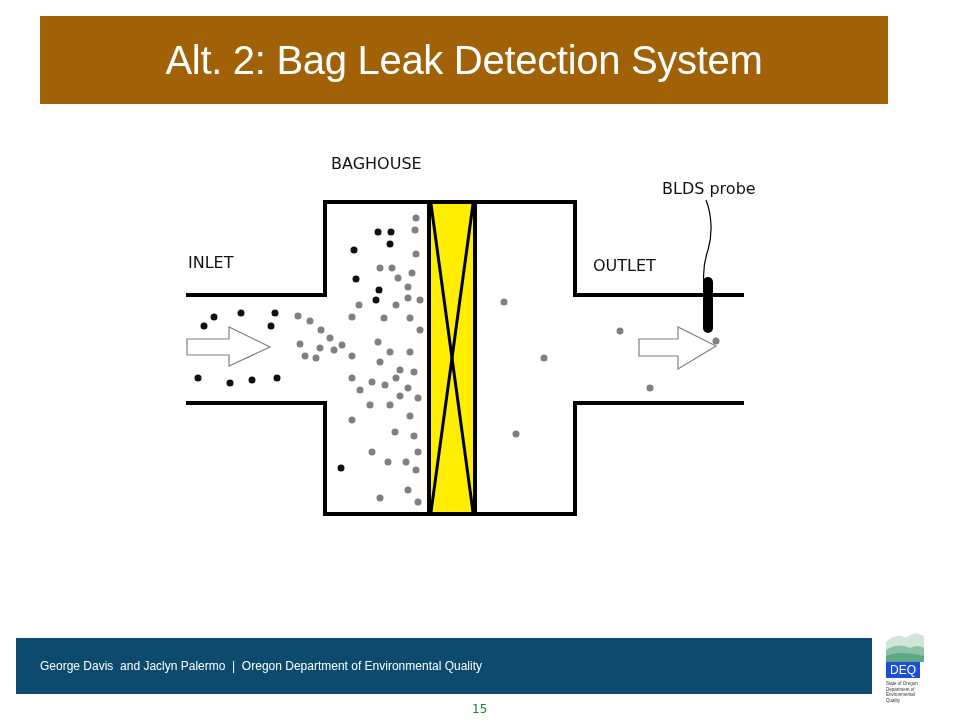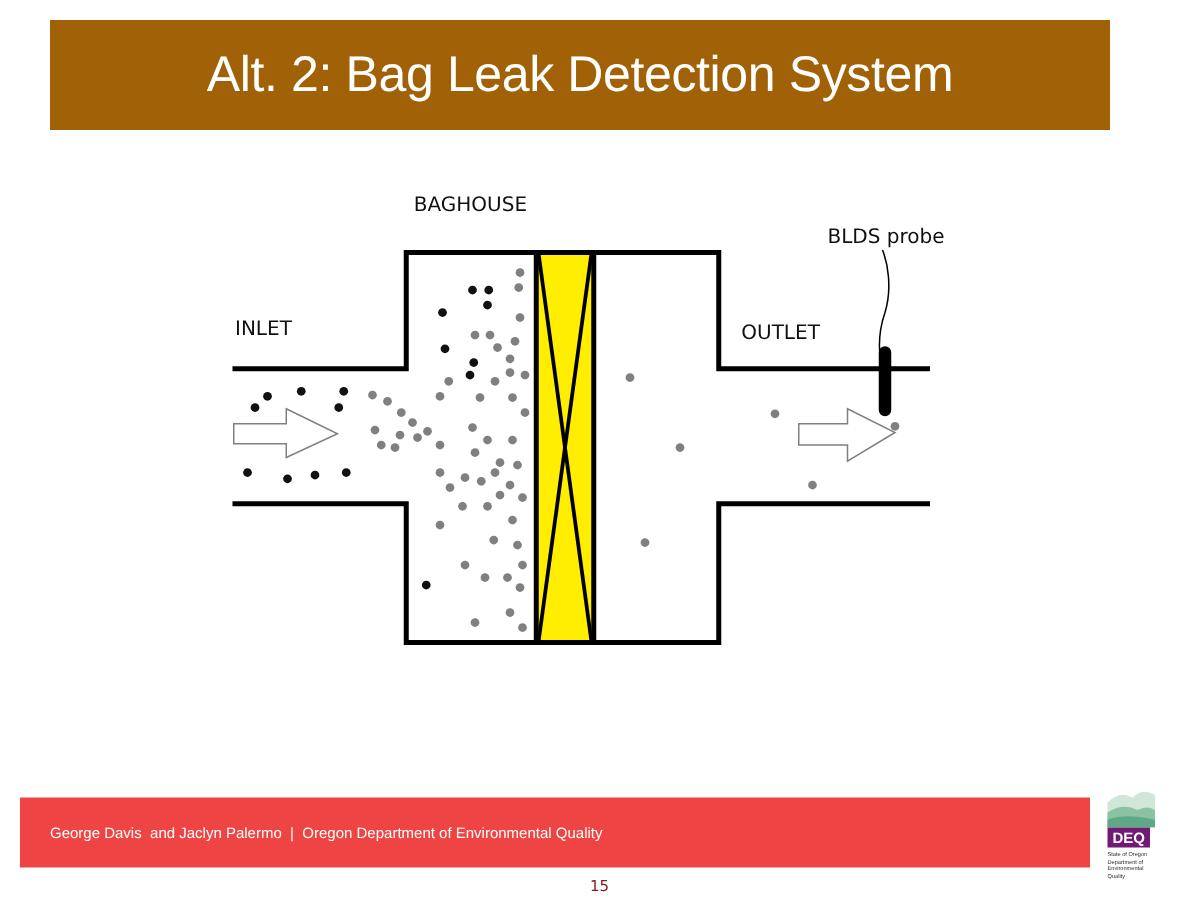--- a/index.html
+++ b/index.html
@@ -1,25 +1,25 @@
 <!DOCTYPE html>
 <html><head>
 <meta charset="utf-8">
 <style>
   html, body { margin:0; padding:0; }
   body { width:960px; height:720px; background:#ffffff; position:relative; overflow:hidden; font-family:"Liberation Sans", sans-serif; }
   .title-bar { position:absolute; left:40px; top:16px; width:848px; height:88px; background:#a16207; display:flex; align-items:center; justify-content:center; }
   .title-bar h1 { margin:0; color:#ffffff; font-weight:normal; font-size:40px; font-family:"Liberation Sans", sans-serif; letter-spacing:-0.3px; }
   .diagram { position:absolute; left:0; top:0; width:960px; height:720px; }
   .lbl { font-family:"DejaVu Sans", sans-serif; font-size:16px; fill:#111111; }
-  .footer-bar { position:absolute; left:16px; top:638px; width:856px; height:56px; background:#ef4444; display:flex; align-items:center; }
+  .footer-bar { position:absolute; left:16px; top:638px; width:856px; height:56px; background:#0c4a6e; display:flex; align-items:center; }
   .footer-bar span { color:#ffffff; font-size:12px; margin-left:24px; font-family:"Liberation Sans", sans-serif; white-space:pre; }
-  .page-num { position:absolute; left:472px; top:702px; font-size:12px; color:#7f1d1d; font-family:"DejaVu Sans", sans-serif; }
+  .page-num { position:absolute; left:472px; top:702px; font-size:12px; color:#15803d; font-family:"DejaVu Sans", sans-serif; }
   .logo { position:absolute; left:884px; top:628px; width:48px; height:84px; }
-  .logo .deq { position:absolute; left:2px; top:34px; width:34px; height:16px; background:#701a75; color:#fff; font-weight:bold; font-size:12px; text-align:center; line-height:16px; font-family:"Liberation Sans", sans-serif; }
+  .logo .deq { position:absolute; left:2px; top:34px; width:34px; height:16px; background:#1d4ed8; color:#fff; font-weight:normal; font-size:12px; text-align:center; line-height:16px; font-family:"Liberation Sans", sans-serif; }
   .logo .sub { position:absolute; left:2px; top:53px; width:44px; font-size:4.5px; line-height:5.5px; color:#333; font-family:"Liberation Sans", sans-serif; }
 </style>
 </head>
 <body>
 
 <div class="title-bar">
   <h1>Alt. 2: Bag Leak Detection System</h1>
 </div>
 
 <svg class="diagram" viewBox="0 0 960 720" xmlns="http://www.w3.org/2000/svg">

